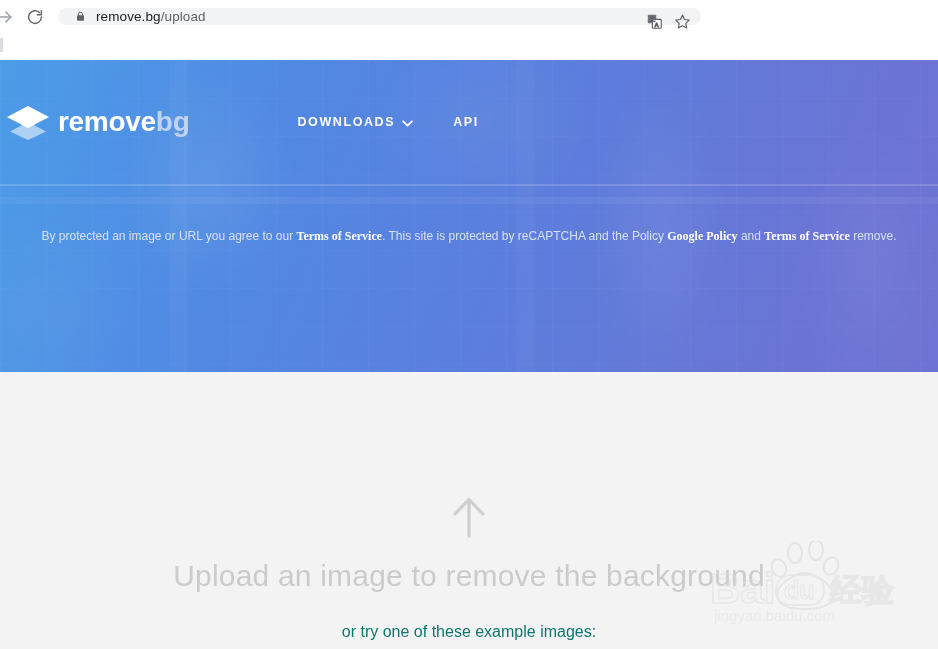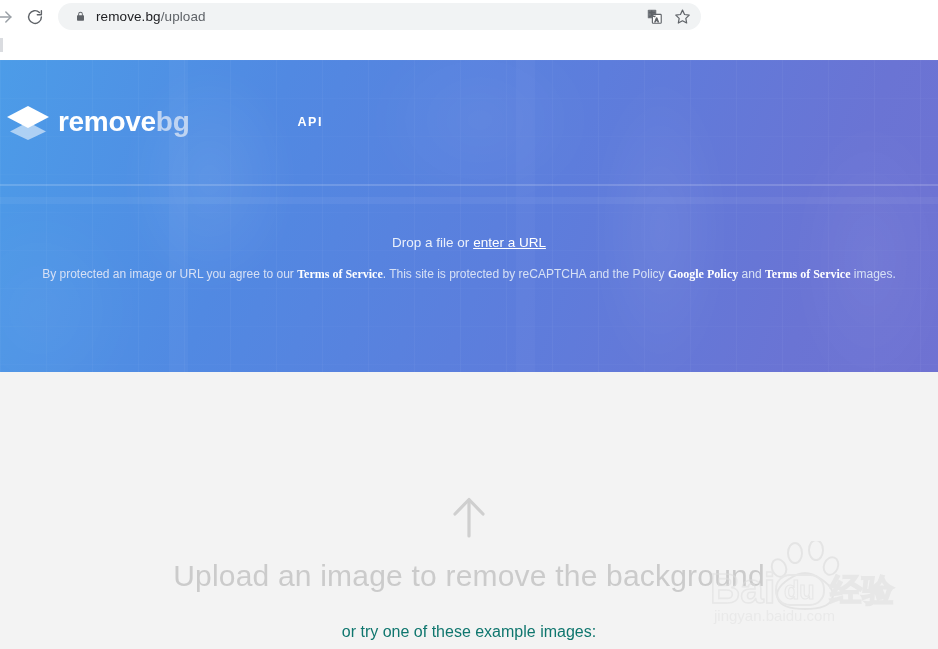--- a/index.html
+++ b/index.html
@@ -25,21 +25,21 @@
     color:#9aa0a6; flex:0 0 auto;
   }
   .nav-reload{
     width:30px; height:26px;
     display:flex; align-items:center; justify-content:center;
     color:#5f6368; flex:0 0 auto; margin-left:2px;
   }
   .omnibox{
     position:relative;
     margin-left:8px;
-    width:643px; height:27px;
+    width:643px; height:17px;
     background:#f1f3f4;
     border-radius:14px;
     display:flex; align-items:center;
   }
   .lock-icon{
     margin-left:16px; width:12px; height:14px;
     display:flex; align-items:center; justify-content:center;
     color:#5f6368; flex:0 0 auto;
   }
   .url-text{
@@ -267,31 +267,38 @@
         <svg width="44" height="40" viewBox="0 0 44 40">
           <polygon points="22,4 43,15 22,26 1,15" fill="#ffffff"></polygon>
           <polygon points="22,20 40,29.5 22,38 4,29.5" fill="#ffffff" opacity=".55"></polygon>
         </svg>
       </span>
       <span class="logo-text"><span>remove</span><span class="bg">bg</span></span>
     </div>
 
     <nav class="main-nav">
       <div class="nav-item">
+        <span>DOWNLOADS</span>
+        <span class="caret">
+          <svg width="11" height="7" viewBox="0 0 12 8" fill="none" stroke="#ffffff" stroke-width="2.1" stroke-linecap="round" stroke-linejoin="round">
+              <polyline points="1,1.6 6,6.4 11,1.6"></polyline>
+            </svg>
+        </span>
+      </div>
+      <div class="nav-item">
         <span>API</span>
       </div>
 
     </nav>
   </div>
 
   <div class="hero-body">
 
-    <div class="drop-line"><span>Drop a file or </span><a>enter a URL</a></div>
-
-    <div class="legal-line"><span>By protected an image or URL you agree to our </span><b>Terms of Service</b><span>. This site is protected by reCAPTCHA and the Policy </span><b>Google Policy</b><span> and </span><b>Terms of Service</b><span> images.</span></div>
+
+    <div class="legal-line"><span>By protected an image or URL you agree to our </span><b>Terms of Service</b><span>. This site is protected by reCAPTCHA and the Policy </span><b>Google Policy</b><span> and </span><b>Terms of Service</b><span> remove.</span></div>
   </div>
 </div>
 
 <div class="main-body">
   <div class="upload-arrow">
     <svg width="40" height="44" viewBox="0 0 40 44" fill="none" stroke="currentColor" stroke-width="3.2" stroke-linecap="round" stroke-linejoin="round">
       <line x1="20" y1="41" x2="20" y2="5"></line>
       <polyline points="6,19 20,4.5 34,19"></polyline>
     </svg>
   </div>

